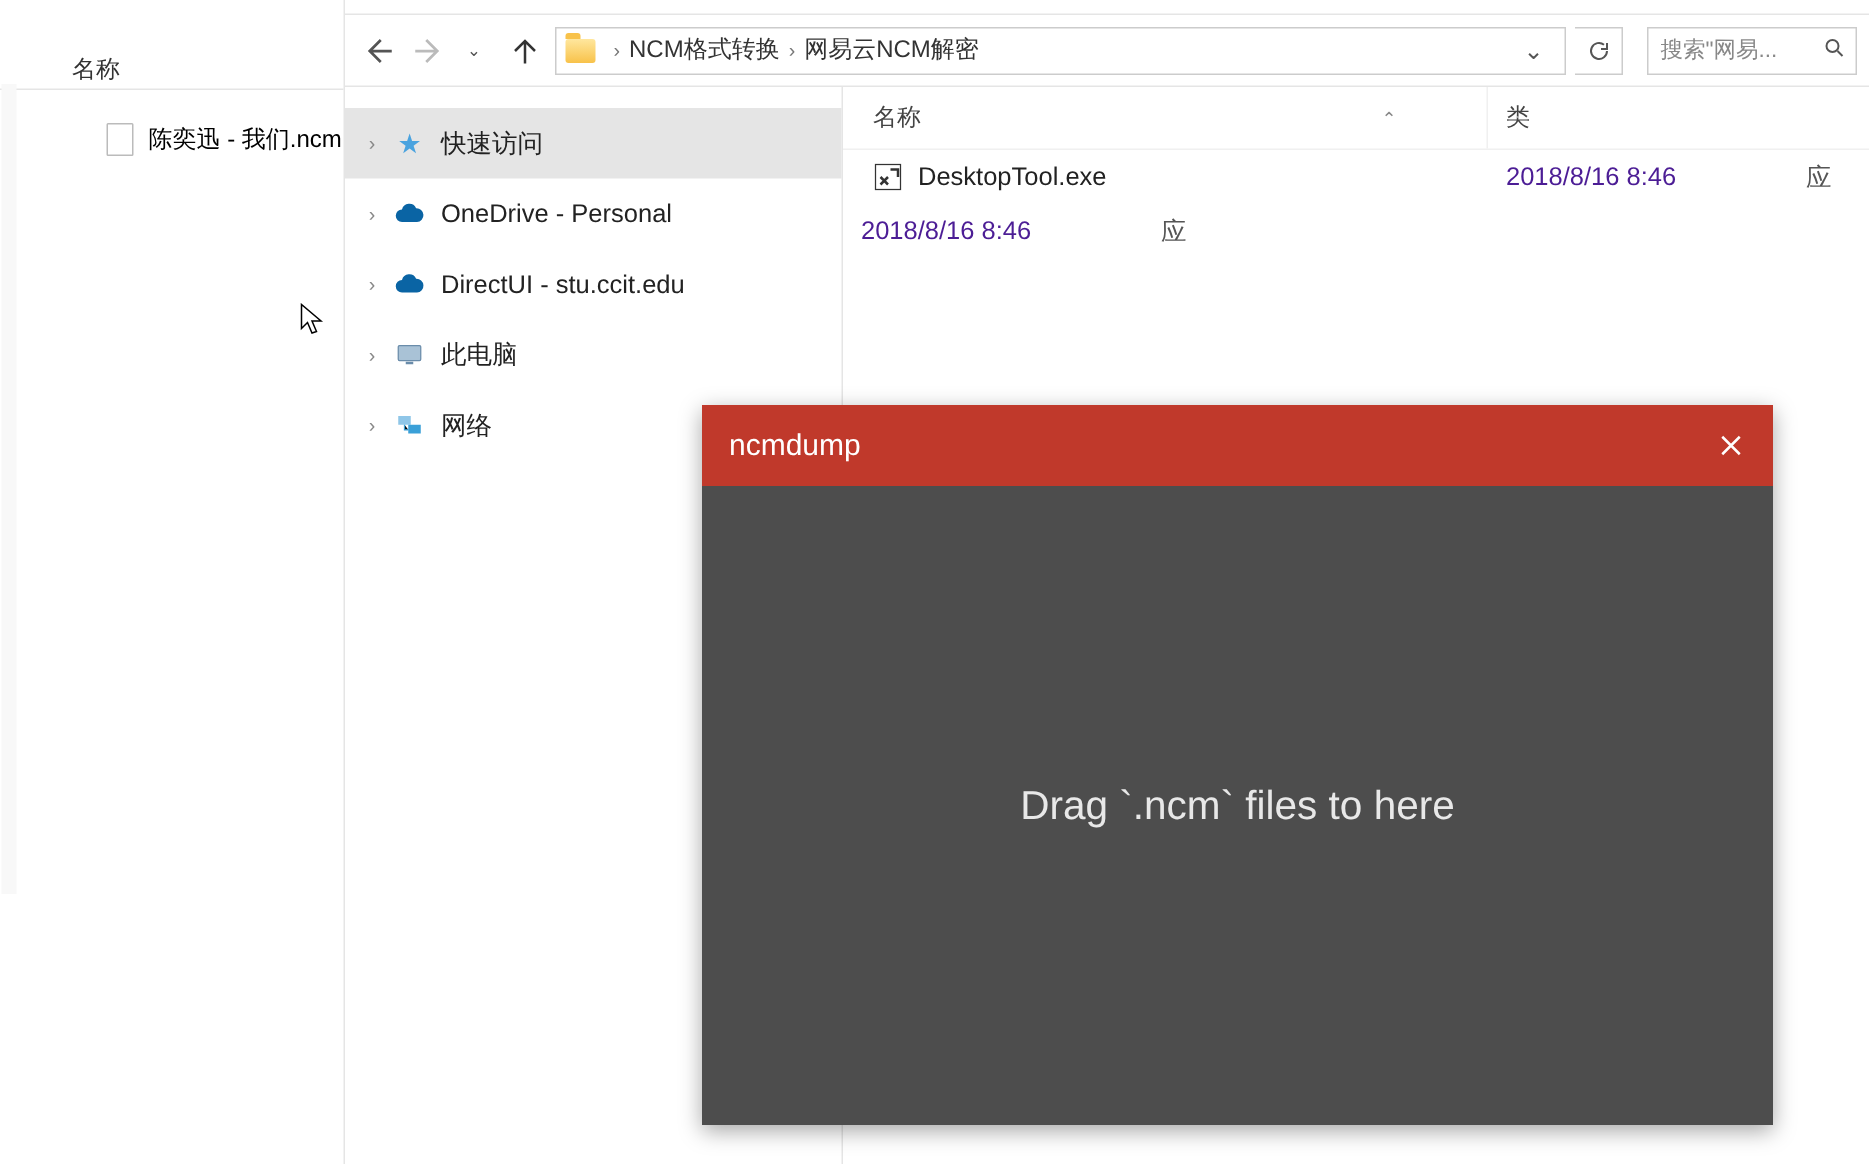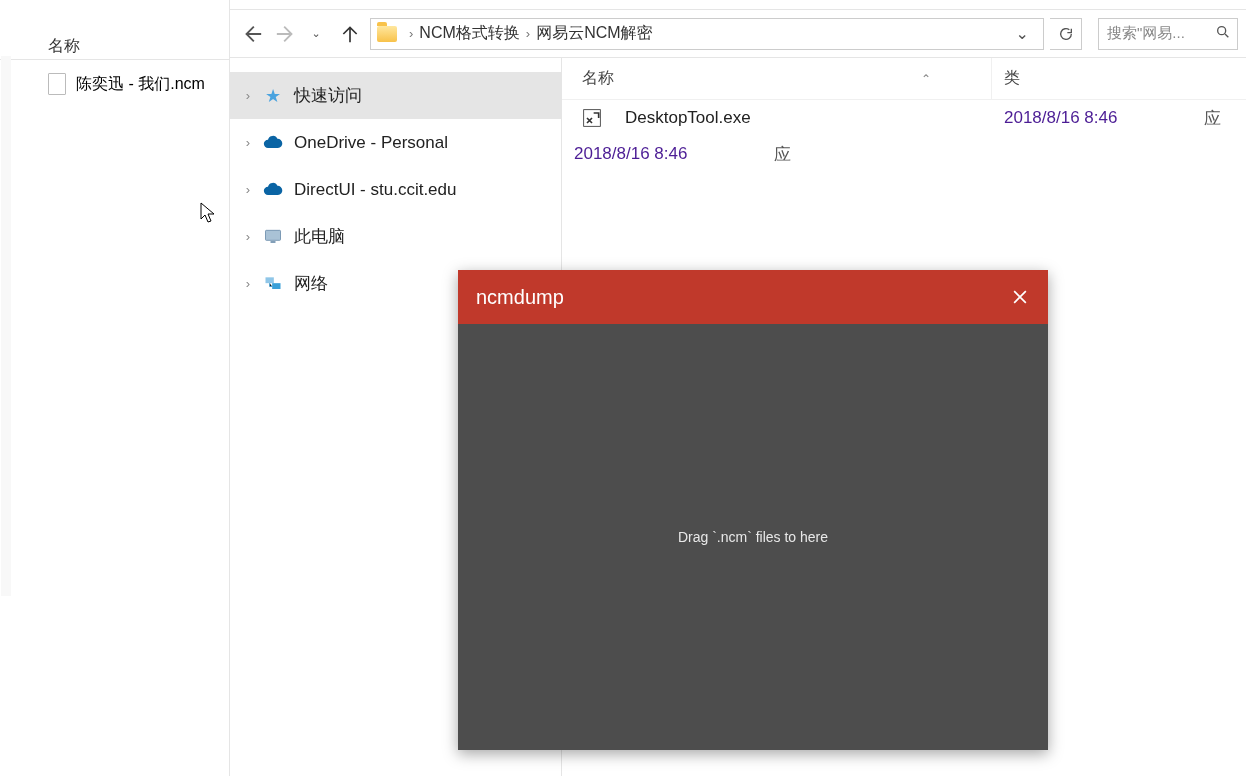--- a/index.html
+++ b/index.html
@@ -36,23 +36,23 @@
       height: 54px;
       border-bottom: 1px solid #e5e5e5;
       display: flex;
       align-items: center;
       padding-left: 48px;
       padding-top: 28px;
     }
     .left-panel .header span { color: #333; }
     .left-panel .file-row {
       display: flex;
-      align-items: center;
+      align-items: flex-end;
       height: 40px;
-      padding-left: 48px;
+      padding-left: 71px;
       margin-top: 4px;
     }
     .file-icon {
       width: 18px; height: 22px;
       border: 1px solid #bbb;
       border-radius: 1px;
       margin-right: 10px;
       position: relative;
       background: #fff;
     }
@@ -189,21 +189,21 @@
     .col-date { width: 200px; padding-left: 12px; border-right:1px solid #f0f0f0; height:100%; display:flex;align-items:center;}
     .col-type { flex:1; padding-left: 12px; height:100%; display:flex;align-items:center;}
     .sort-caret { margin-left:auto; margin-right:60px; color:#888; font-size:12px;}
     .fl-row {
       display:flex;
       height: 36px;
       align-items:center;
       font-size:17px;
       color:#222;
     }
-    .fl-row .col-name { border:none; gap:23px;}
+    .fl-row .col-name { border:none; gap:10px;}
     .fl-row .col-date { border:none; color:#4c1d95;}
     .fl-row .col-type { color:#555;}
     .exe-ico {
       width:20px;height:20px;position:relative;
     }
     .exe-ico svg { width:20px;height:20px;}
     .dll-ico {
       width:18px;height:22px;
       border:1px solid #bbb;
       border-radius:1px;
@@ -213,23 +213,23 @@
     .dll-ico::after{
       content:""; position:absolute;
       left:3px; top:5px; width:10px; height:10px;
       border:1px solid #bbb;
       border-radius:2px;
     }
 
     
     .ncmdump {
       position:absolute;
-      left: 458px;
+      left: 468px;
       top: 270px;
-      width: 590px;
+      width: 714px;
       height: 480px;
       box-shadow: 0 4px 14px rgba(0,0,0,0.35);
       display:flex;
       flex-direction:column;
     }
     .ncmdump .titlebar {
       height: 54px;
       background: #c0392b;
       color: #fff;
       display:flex;
@@ -245,21 +245,21 @@
       font-size: 22px;
       color:#fff;
     }
     .ncmdump .dropzone {
       flex:1;
       background:#4d4d4d;
       color:#e8e8e8;
       display:flex;
       align-items:center;
       justify-content:center;
-      font-size: 14px;
+      font-size: 27px;
     }
 
     
     .cursor {
       position:absolute;
       left: 200px; top: 202px;
       width: 16px; height: 22px;
       pointer-events:none;
     }
     .cursor svg { width:16px;height:22px;}

